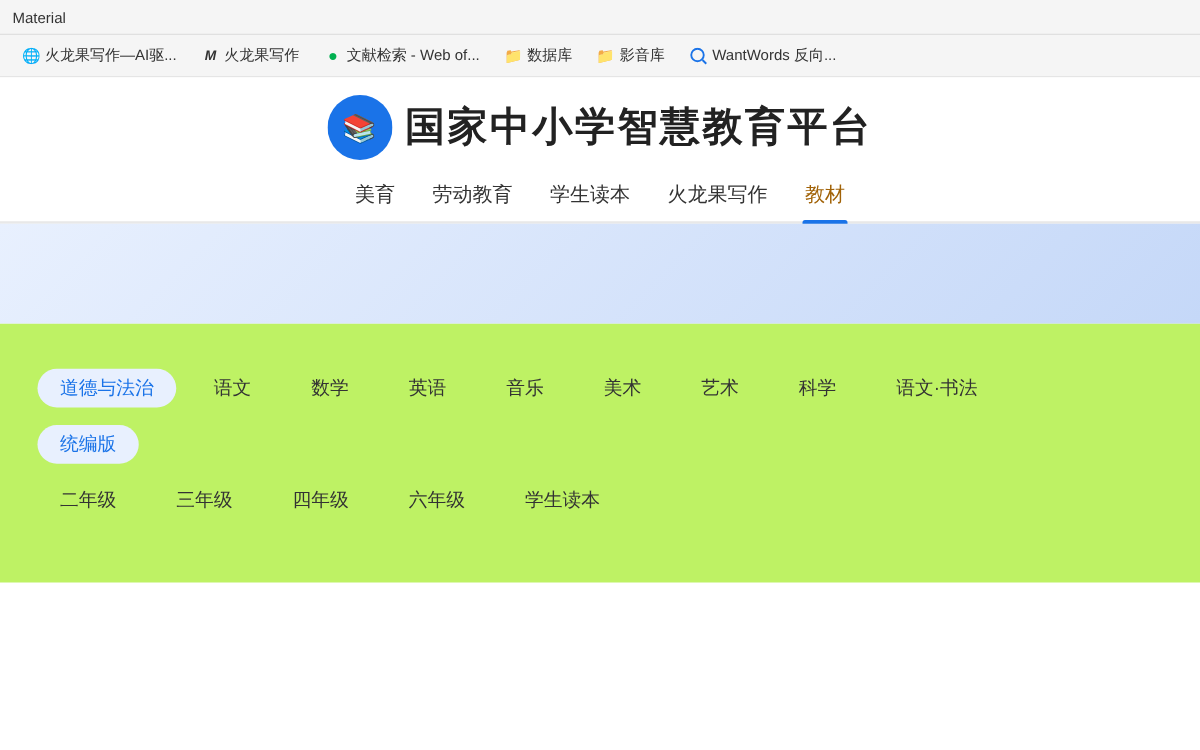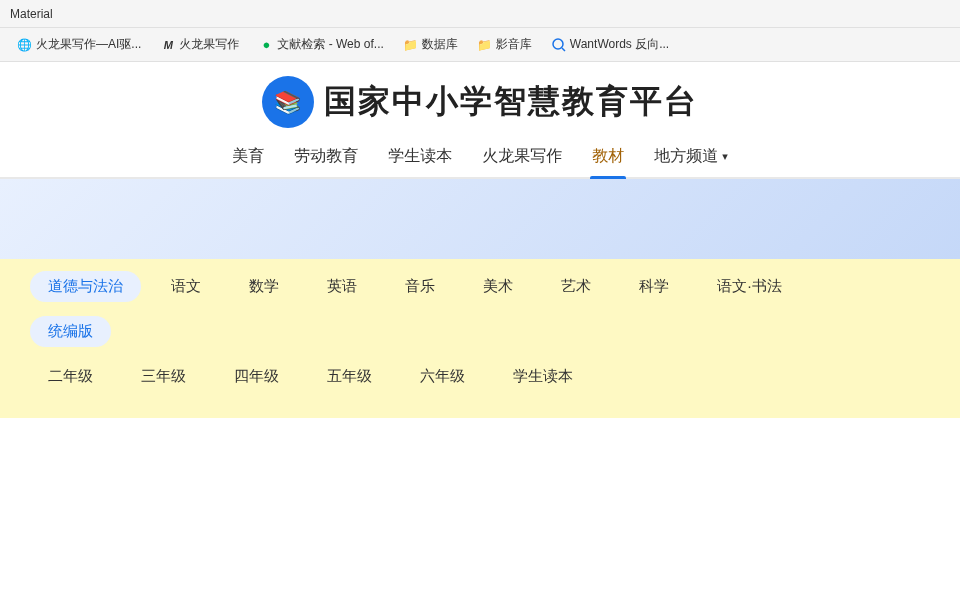--- a/index.html
+++ b/index.html
@@ -123,22 +123,22 @@
 
     
     .banner-area {
       height: 80px;
       background: linear-gradient(135deg, #e8f0fe 0%, #c5d8f8 100%);
       margin: 0;
     }
 
     
     .filter-section {
-      padding: 12px 30px;
-      background: #fef9c3;
+      padding: 36px 30px;
+      background: #bef264;
     }
     .filter-row {
       display: flex;
       align-items: center;
       gap: 12px;
       margin-bottom: 14px;
       flex-wrap: wrap;
     }
     .filter-tag {
       padding: 6px 18px;
@@ -204,24 +204,20 @@
       <span class="logo-text">国家中小学智慧教育平台</span>
     </div>
   </div>
 
   <nav class="nav-bar">
     <span class="nav-item">美育</span>
     <span class="nav-item">劳动教育</span>
     <span class="nav-item">学生读本</span>
     <span class="nav-item">火龙果写作</span>
     <span class="nav-item active">教材</span>
-    <span class="nav-item nav-item-with-arrow">
-      <span>地方频道</span>
-      <span style="font-size:11px;">▾</span>
-    </span>
   </nav>
 
   <div class="banner-area"></div>
 
   <div class="filter-section">
 
     <div class="filter-row">
       <span class="filter-tag active">道德与法治</span>
       <span class="filter-tag">语文</span>
       <span class="filter-tag">数学</span>
@@ -234,20 +230,19 @@
     </div>
 
     <div class="filter-row">
       <span class="filter-tag active">统编版</span>
     </div>
 
     <div class="filter-row">
       <span class="filter-tag">二年级</span>
       <span class="filter-tag">三年级</span>
       <span class="filter-tag">四年级</span>
-      <span class="filter-tag">五年级</span>
       <span class="filter-tag">六年级</span>
       <span class="filter-tag">学生读本</span>
     </div>
 
   </div>
 
 </div>
 
 </body></html>

